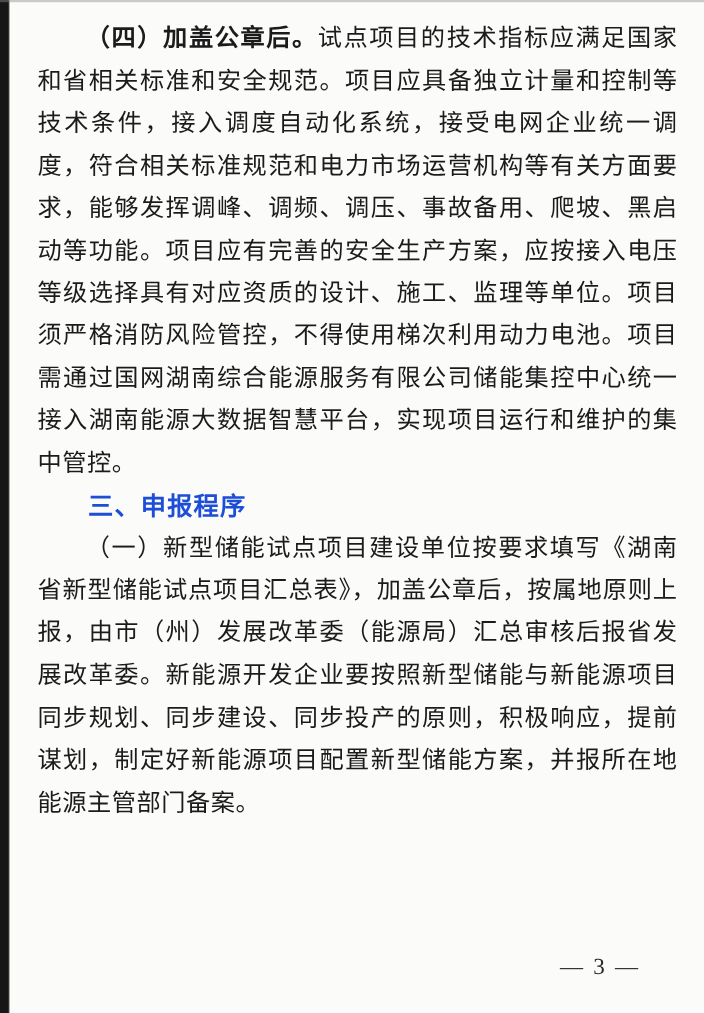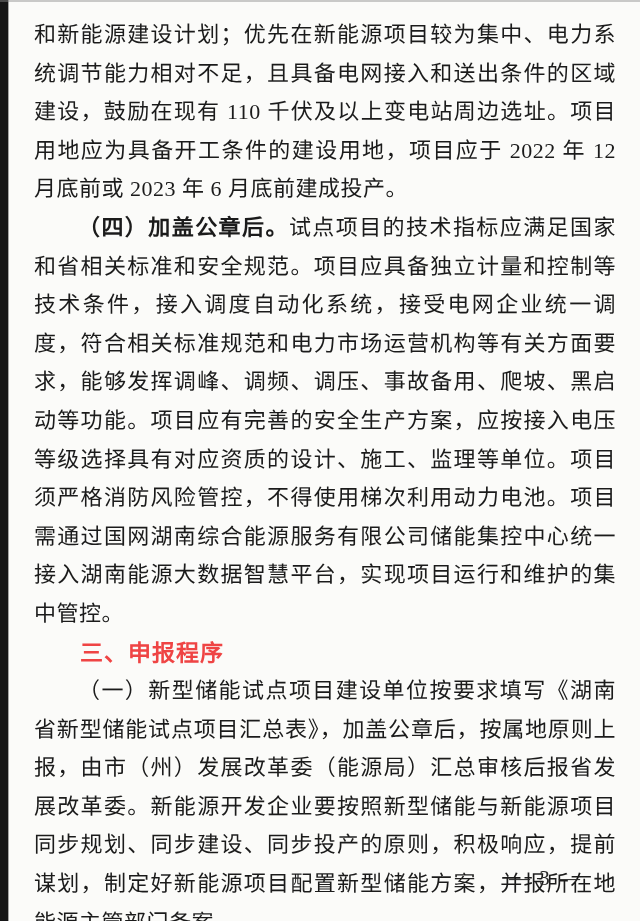--- a/index.html
+++ b/index.html
@@ -58,21 +58,21 @@
     text-indent: 2em;
   }
   p.para .lead {
     font-weight: bold;
   }
   p.heading {
     font-family: "Liberation Sans", "DejaVu Sans", sans-serif;
     font-weight: bold;
     font-size: 23px;
     letter-spacing: 1px;
-    color: #ef4444;
+    color: #1d4ed8;
   }
   .pagenum {
     position: absolute;
     top: 866px;
     right: 58px;
     font-size: 21px;
     letter-spacing: 2px;
     color: #2a2a2a;
     font-family: "Liberation Serif", "DejaVu Serif", serif;
   }
@@ -80,21 +80,20 @@
 </head>
 <body>
 
 <div class="page">
 
   <div class="scan-bar"></div>
   <div class="scan-topline"></div>
 
   <div class="content">
 
-    <p class="para">和新能源建设计划；优先在新能源项目较为集中、电力系统调节能力相对不足，且具备电网接入和送出条件的区域建设，鼓励在现有 110 千伏及以上变电站周边选址。项目用地应为具备开工条件的建设用地，项目应于 2022 年 12 月底前或 2023 年 6 月底前建成投产。</p>
 
     <p class="para indent"><b class="lead">（四）加盖公章后。</b><span>试点项目的技术指标应满足国家和省相关标准和安全规范。项目应具备独立计量和控制等技术条件，接入调度自动化系统，接受电网企业统一调度，符合相关标准规范和电力市场运营机构等有关方面要求，能够发挥调峰、调频、调压、事故备用、爬坡、黑启动等功能。项目应有完善的安全生产方案，应按接入电压等级选择具有对应资质的设计、施工、监理等单位。项目须严格消防风险管控，不得使用梯次利用动力电池。项目需通过国网湖南综合能源服务有限公司储能集控中心统一接入湖南能源大数据智慧平台，实现项目运行和维护的集中管控。</span></p>
 
     <p class="para indent heading">三、申报程序</p>
 
     <p class="para indent">（一）新型储能试点项目建设单位按要求填写《湖南省新型储能试点项目汇总表》，加盖公章后，按属地原则上报，由市（州）发展改革委（能源局）汇总审核后报省发展改革委。新能源开发企业要按照新型储能与新能源项目同步规划、同步建设、同步投产的原则，积极响应，提前谋划，制定好新能源项目配置新型储能方案，并报所在地能源主管部门备案。</p>
 
   </div>
 
   <div class="pagenum">— 3 —</div>

